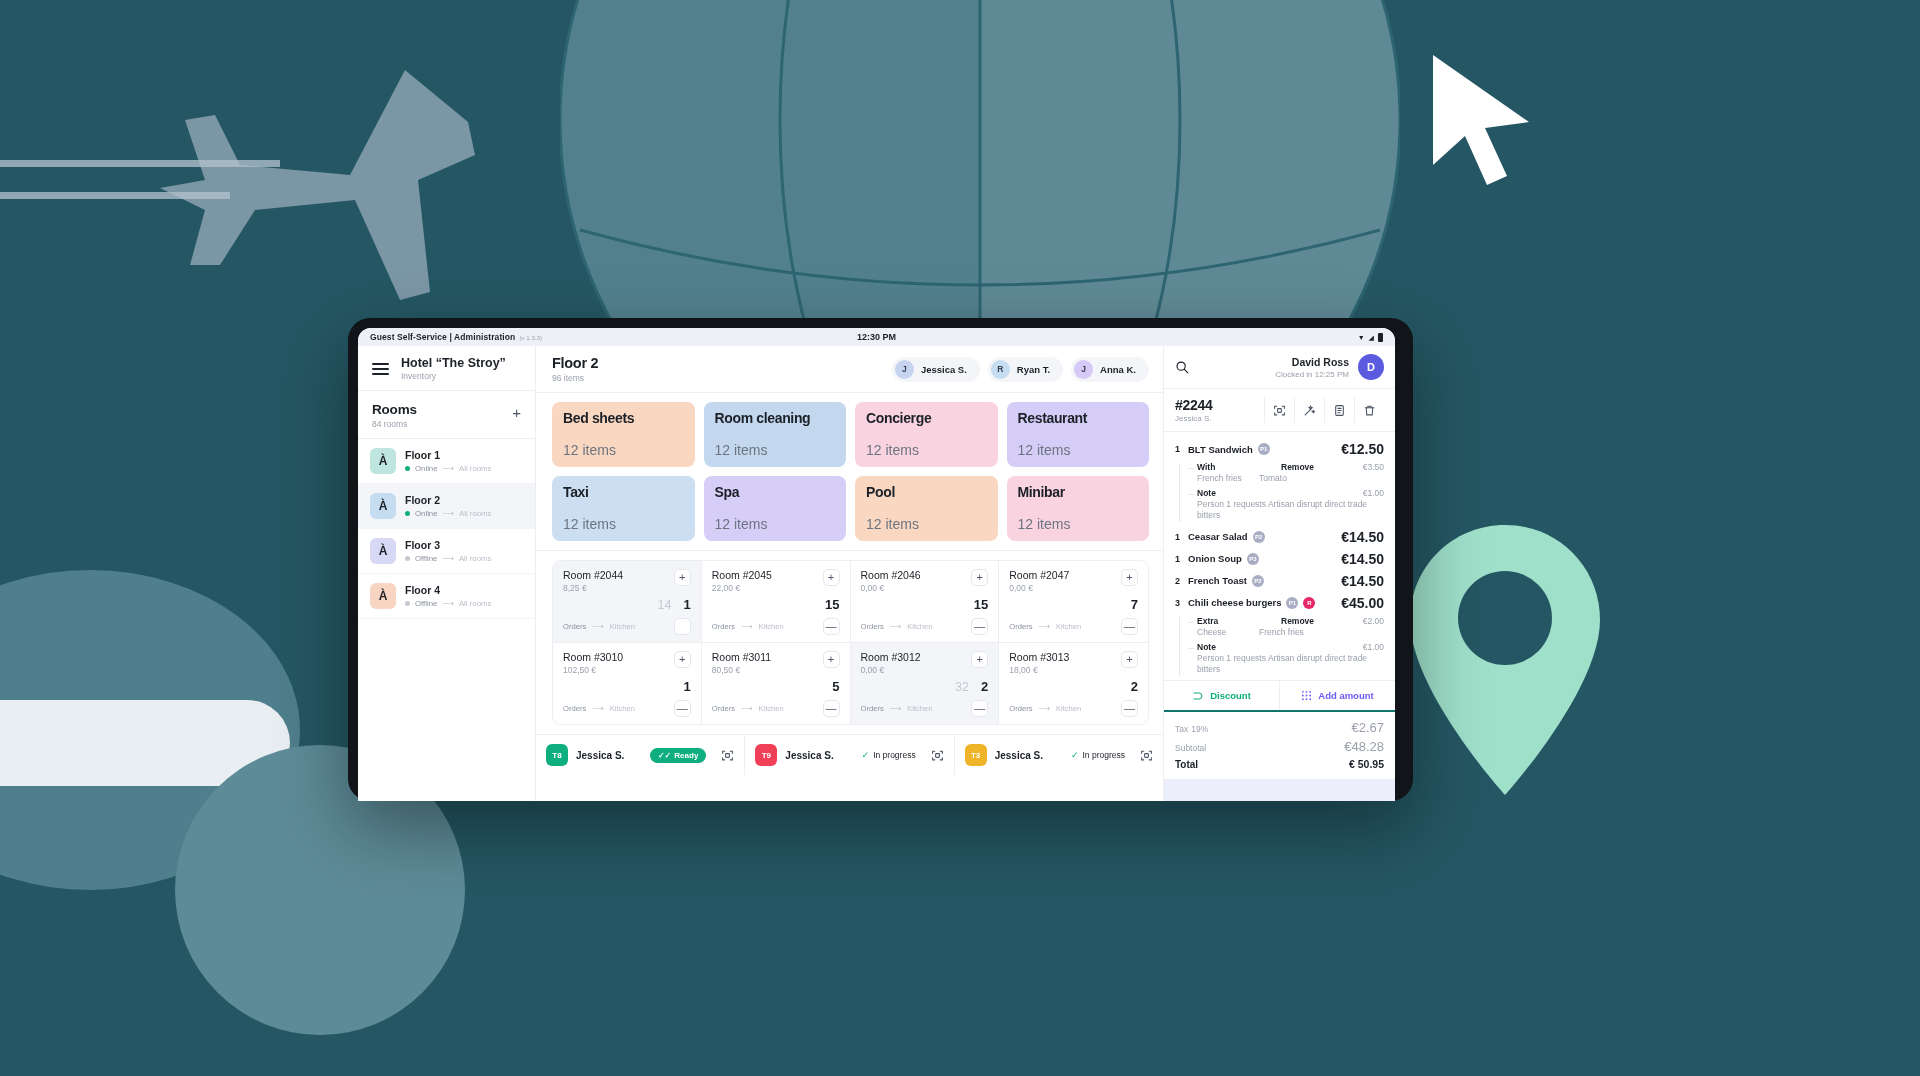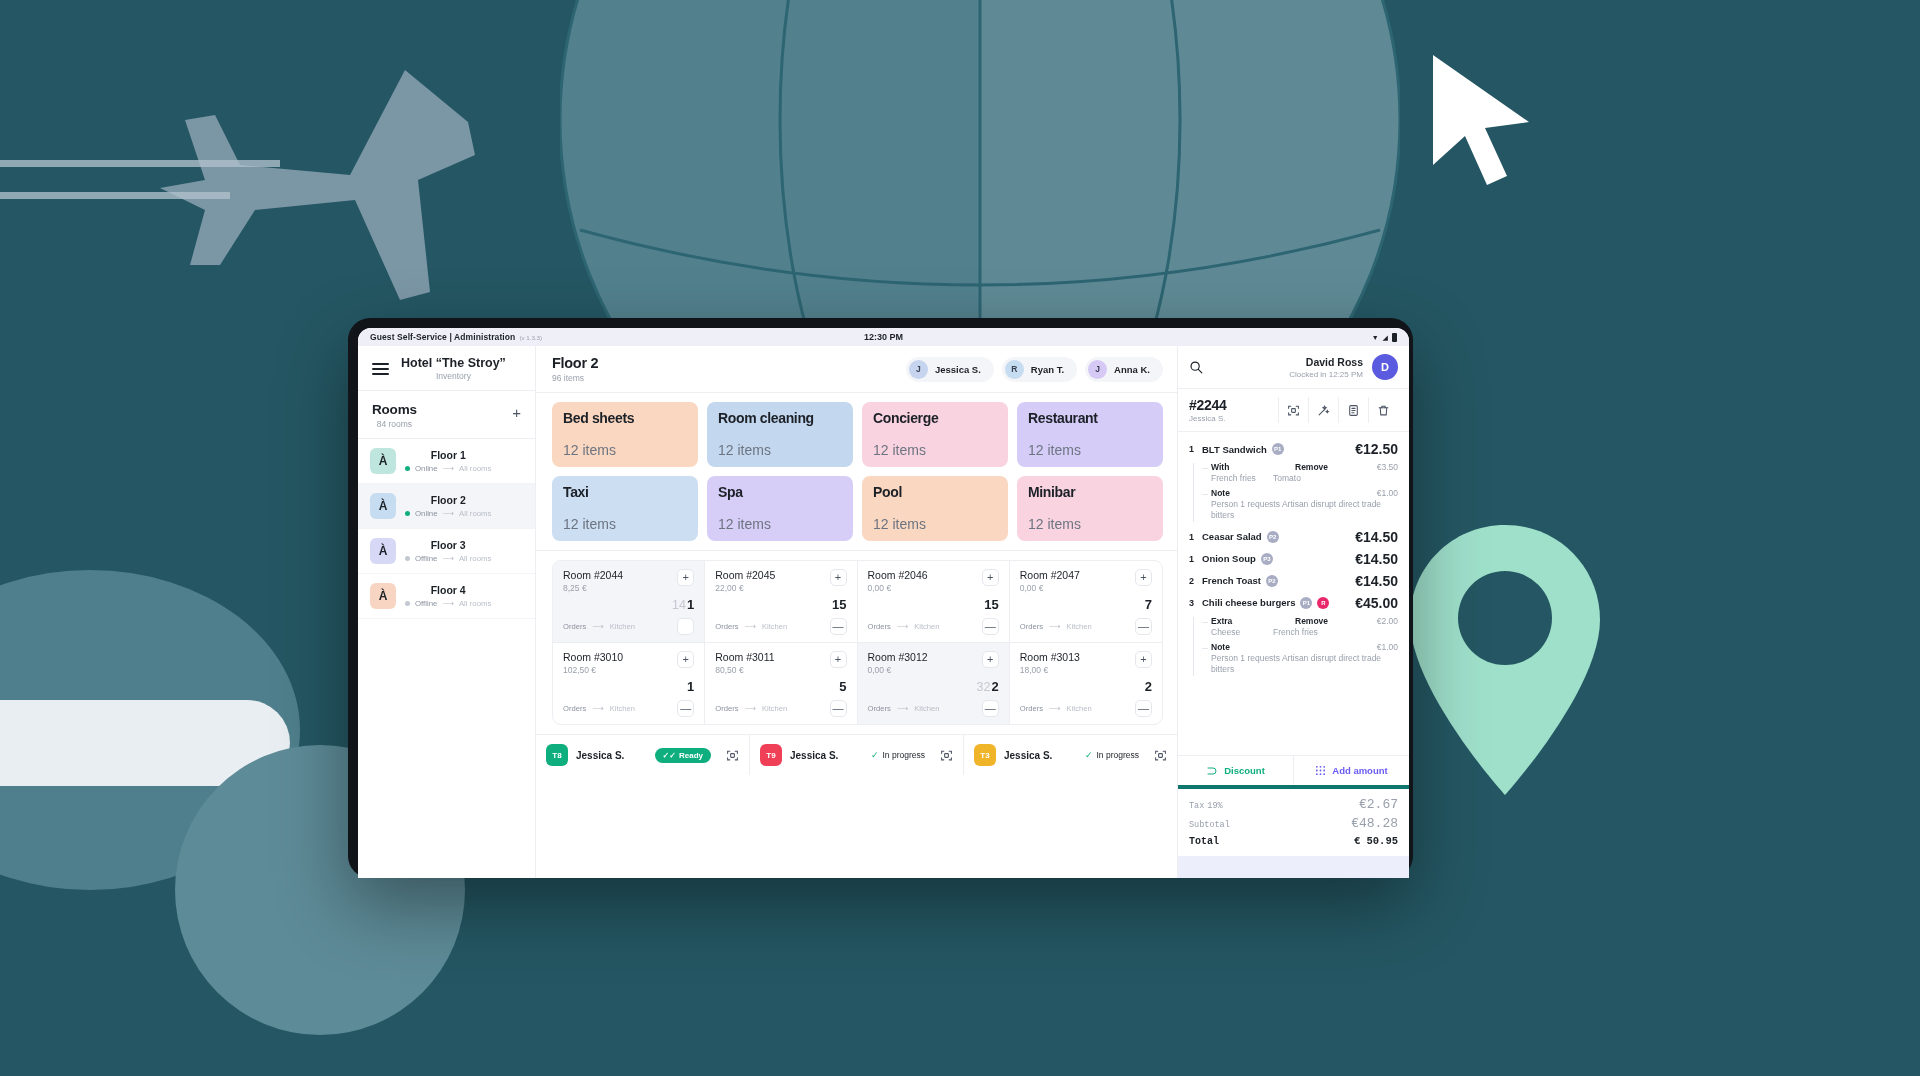--- a/index.html
+++ b/index.html
@@ -41,24 +41,24 @@
   .bg-bar {
     position: absolute; left: -40px; top: 700px; width: 330px; height: 86px;
     background: #e9eef2; border-radius: 43px;
   }
   .bg-pin { position: absolute; left: 1410px; top: 525px; width: 190px; height: 270px; }
   .bg-cursor { position: absolute; left: 1425px; top: 50px; width: 120px; height: 150px; }
 
   
   .tablet {
     position: absolute; left: 348px; top: 318px;
-    width: 1065px; height: 560px;
+    width: 1065px; height: 483px;
     background: #111418;
     border-radius: 22px;
-    padding: 10px 4px 0 10px;
+    padding: 10px 18px 0 10px;
     box-shadow: 0 28px 70px rgba(0,0,0,.38);
   }
   .screen {
     width: 100%; height: 100%;
     background: #ffffff;
     border-radius: 13px 13px 0 0;
     overflow: hidden;
     display: flex; flex-direction: column;
   }
 
@@ -84,21 +84,20 @@
   
   .app { flex: 1; display: flex; min-height: 0; }
 
   
   .sidebar {
     width: 178px; flex: 0 0 178px;
     background: #fff;
     border-right: 1px solid #eceef2;
     display: flex; flex-direction: column;
     min-height: 0;
-    text-align: center;
   }
   .sb-head {
     display: flex; align-items: center; gap: 10px;
     padding: 10px 12px 9px 12px;
     border-bottom: 1px solid #eceef2;
   }
   .burger { display: flex; flex-direction: column; gap: 3px; cursor: pointer; padding: 2px; }
   .burger i { display: block; width: 17px; height: 2px; background: #1c2027; border-radius: 2px; }
   .sb-hotel { font-size: 12.5px; font-weight: 700; color: #1c2027; line-height: 1.15; }
   .sb-sub { font-size: 8.5px; color: #9aa0ac; margin-top: 1px; }
@@ -198,21 +197,21 @@
   .rcard:nth-child(n+5) { border-bottom: none; }
   .rc-top { display: flex; align-items: flex-start; }
   .rc-name { font-size: 10.5px; font-weight: 400; color: #1c2027; }
   .rc-price { font-size: 8.5px; color: #9aa0ac; margin-top: 2px; }
   .rc-plus {
     margin-left: auto; width: 17px; height: 17px;
     border: 1px solid #e4e7ec; border-radius: 5px; background: #fff;
     display: flex; align-items: center; justify-content: center;
     font-size: 11px; color: #4d5565; line-height: 1; font-weight: 300;
   }
-  .rc-qty { display: flex; align-items: baseline; justify-content: flex-end; gap: 1px; margin-top: 4px; flex: 1; }
+  .rc-qty { display: flex; align-items: baseline; justify-content: flex-end; gap: 12px; margin-top: 4px; flex: 1; }
   .rc-old { font-size: 12.5px; color: #c3c8d1; font-weight: 400; }
   .rc-num { font-size: 13px; font-weight: 700; color: #1c2027; }
   .rc-bot { display: flex; align-items: center; gap: 6px; margin-top: 6px; }
   .rc-lab { font-size: 7.6px; color: #8b929f; }
   .rc-lab2 { font-size: 7.6px; color: #b9bec8; }
   .rc-box {
     margin-left: auto; width: 17px; height: 17px;
     border: 1px solid #e4e7ec; border-radius: 5px; background: #fff;
     display: flex; align-items: center; justify-content: center;
     font-size: 11px; color: #4d5565; line-height: 1;
@@ -304,21 +303,21 @@
 
   .or-actions { display: flex; border-top: 1px solid #eceef2; }
   .or-btn {
     flex: 1; display: flex; align-items: center; justify-content: center; gap: 6px;
     padding: 9px 0; cursor: pointer; font-size: 9.5px; font-weight: 600;
   }
   .or-btn:first-child { border-right: 1px solid #eceef2; }
   .or-disc { color: #0fae7e; }
   .or-amt { color: #6b5bf5; }
 
-  .or-tot { padding: 6px 11px 7px 11px; border-top: 4px solid #0f766e; font-family: Liberation Mono, monospace; }
+  .or-tot { padding: 6px 11px 7px 11px; border-top: 2px solid #0f766e; }
   .tot-row { display: flex; align-items: baseline; padding: 2px 0; }
   .tot-k { font-size: 8.5px; color: #9aa0ac; }
   .tot-k b { color: #9aa0ac; font-weight: 400; margin-left: 3px; }
   .tot-v { margin-left: auto; font-size: 13px; color: #9aa0ac; }
   .tot-row.grand .tot-k { font-size: 10px; font-weight: 700; color: #1c2027; }
   .tot-row.grand .tot-v { font-size: 10.5px; font-weight: 700; color: #1c2027; }
   .or-pay { background: #eceefb; height: 22px; flex: 0 0 22px; }
 </style>
 </head>
 <body>

